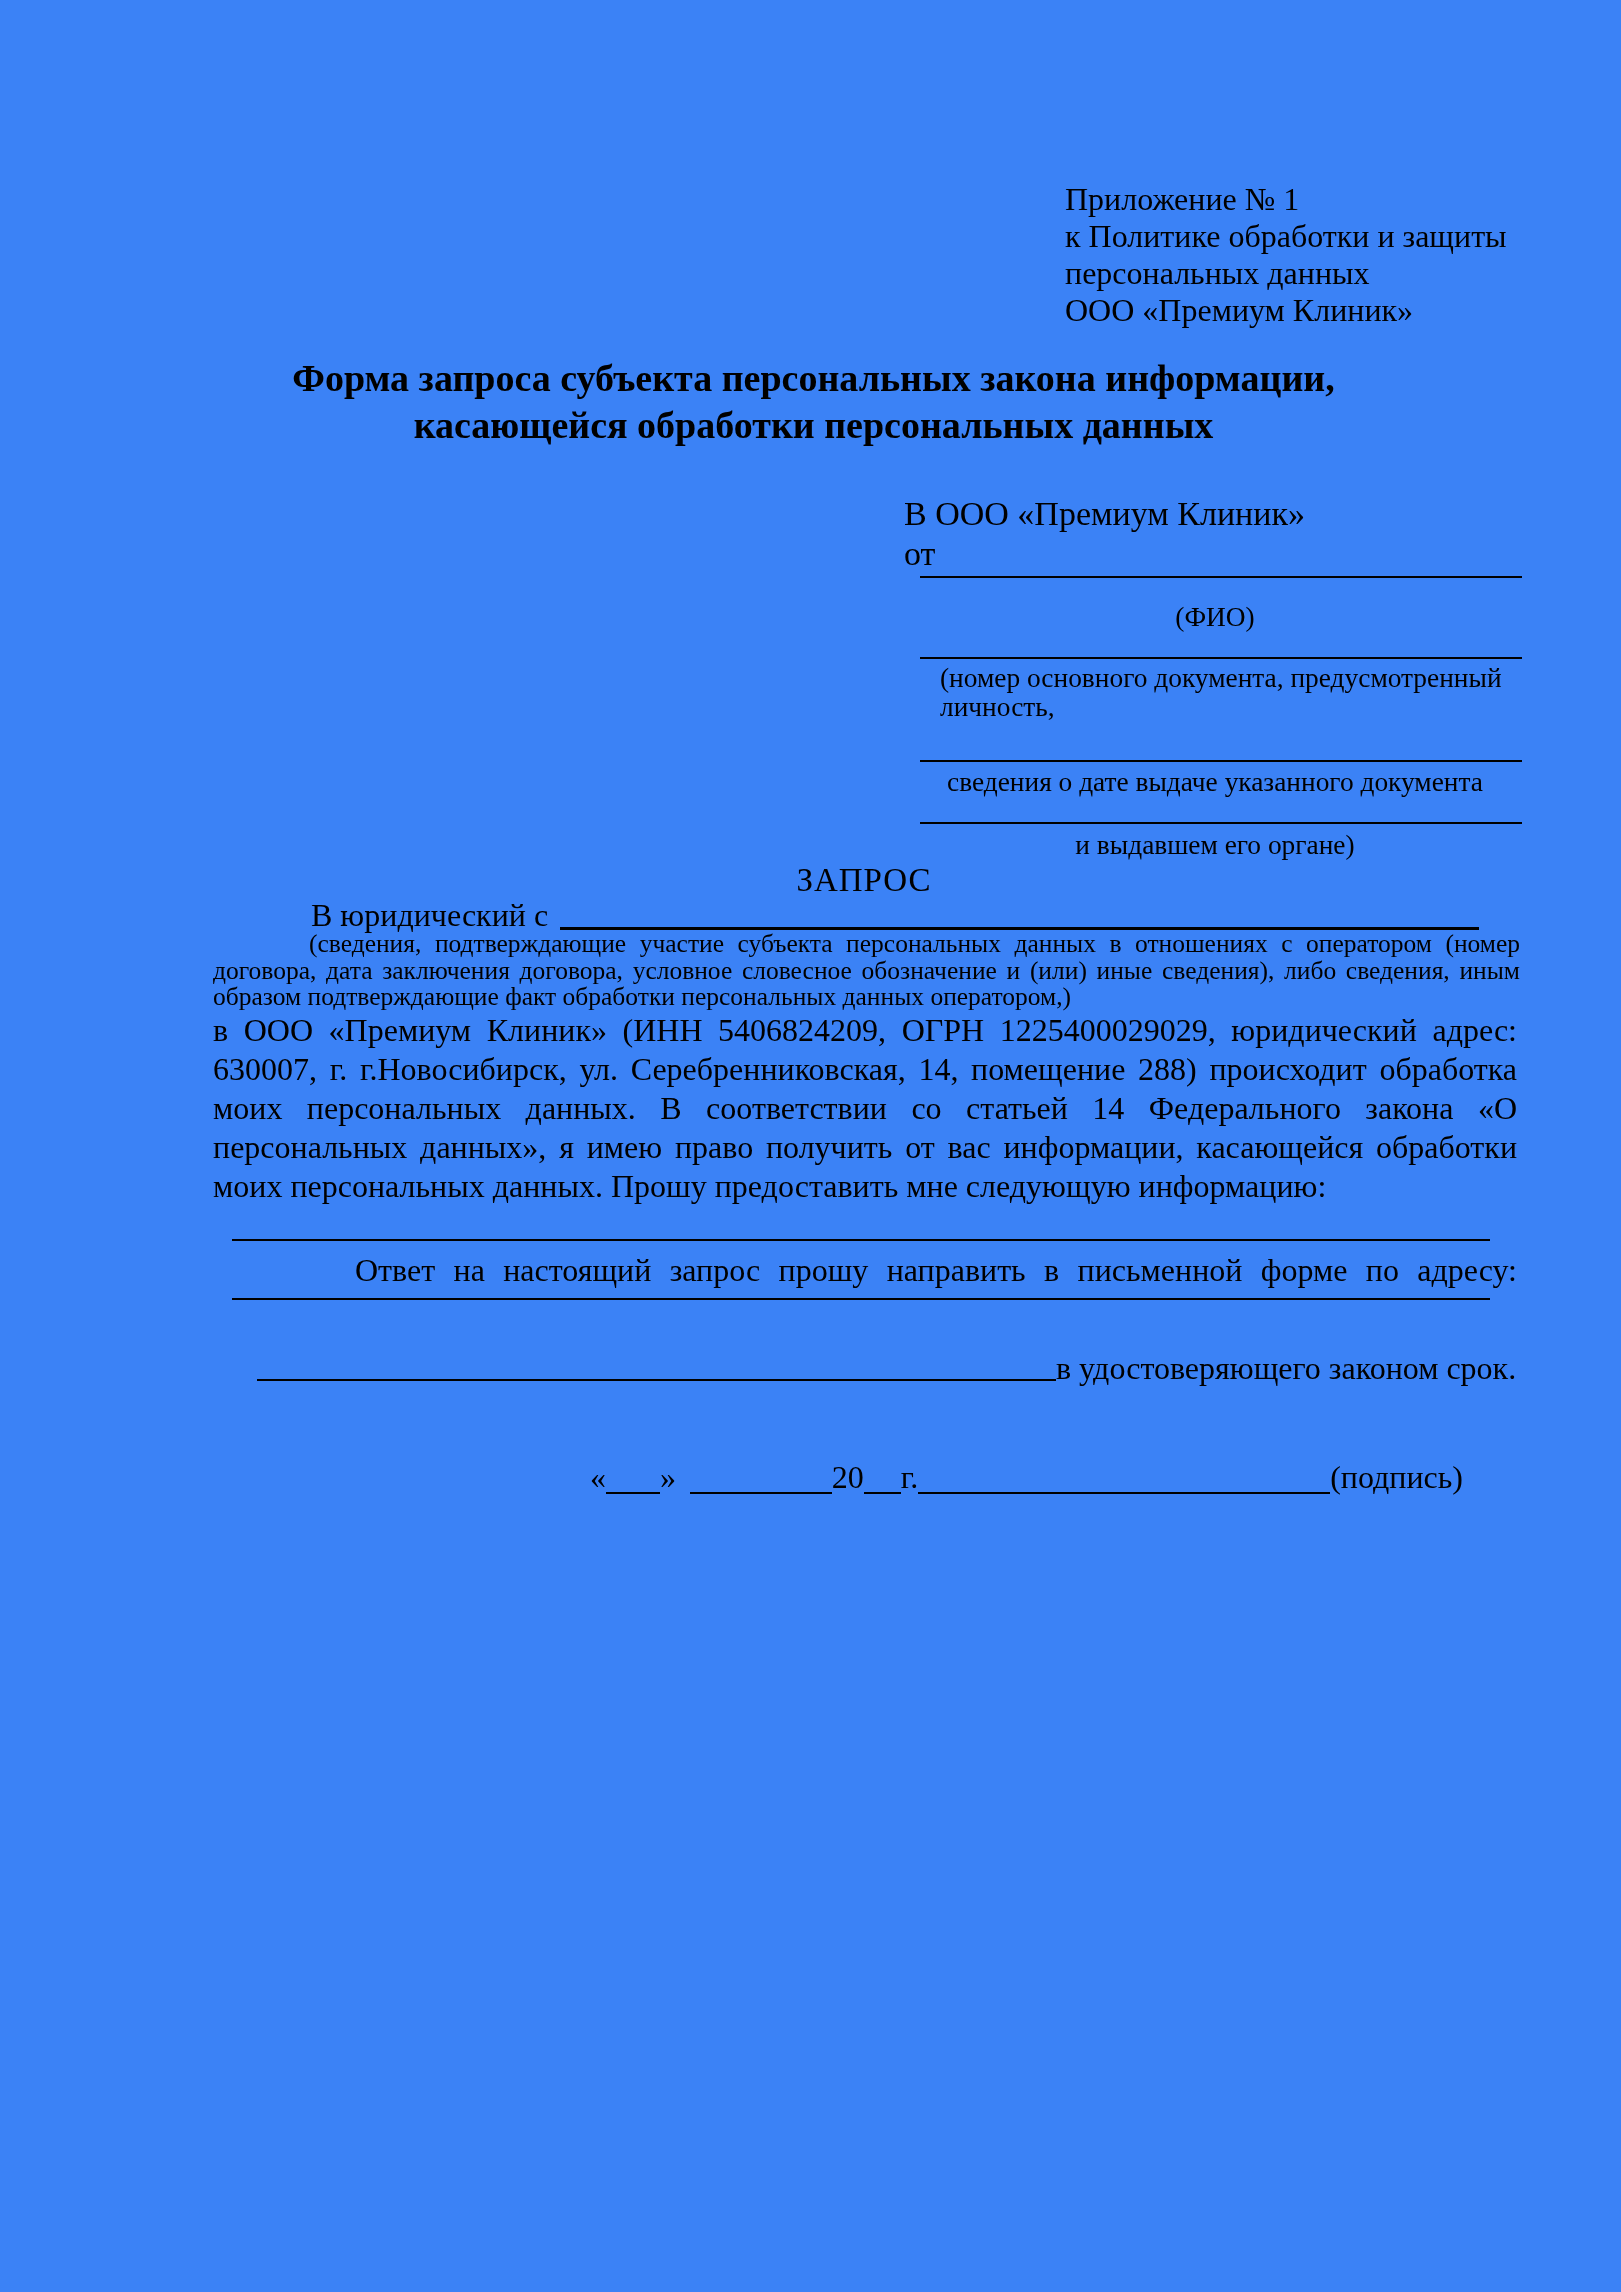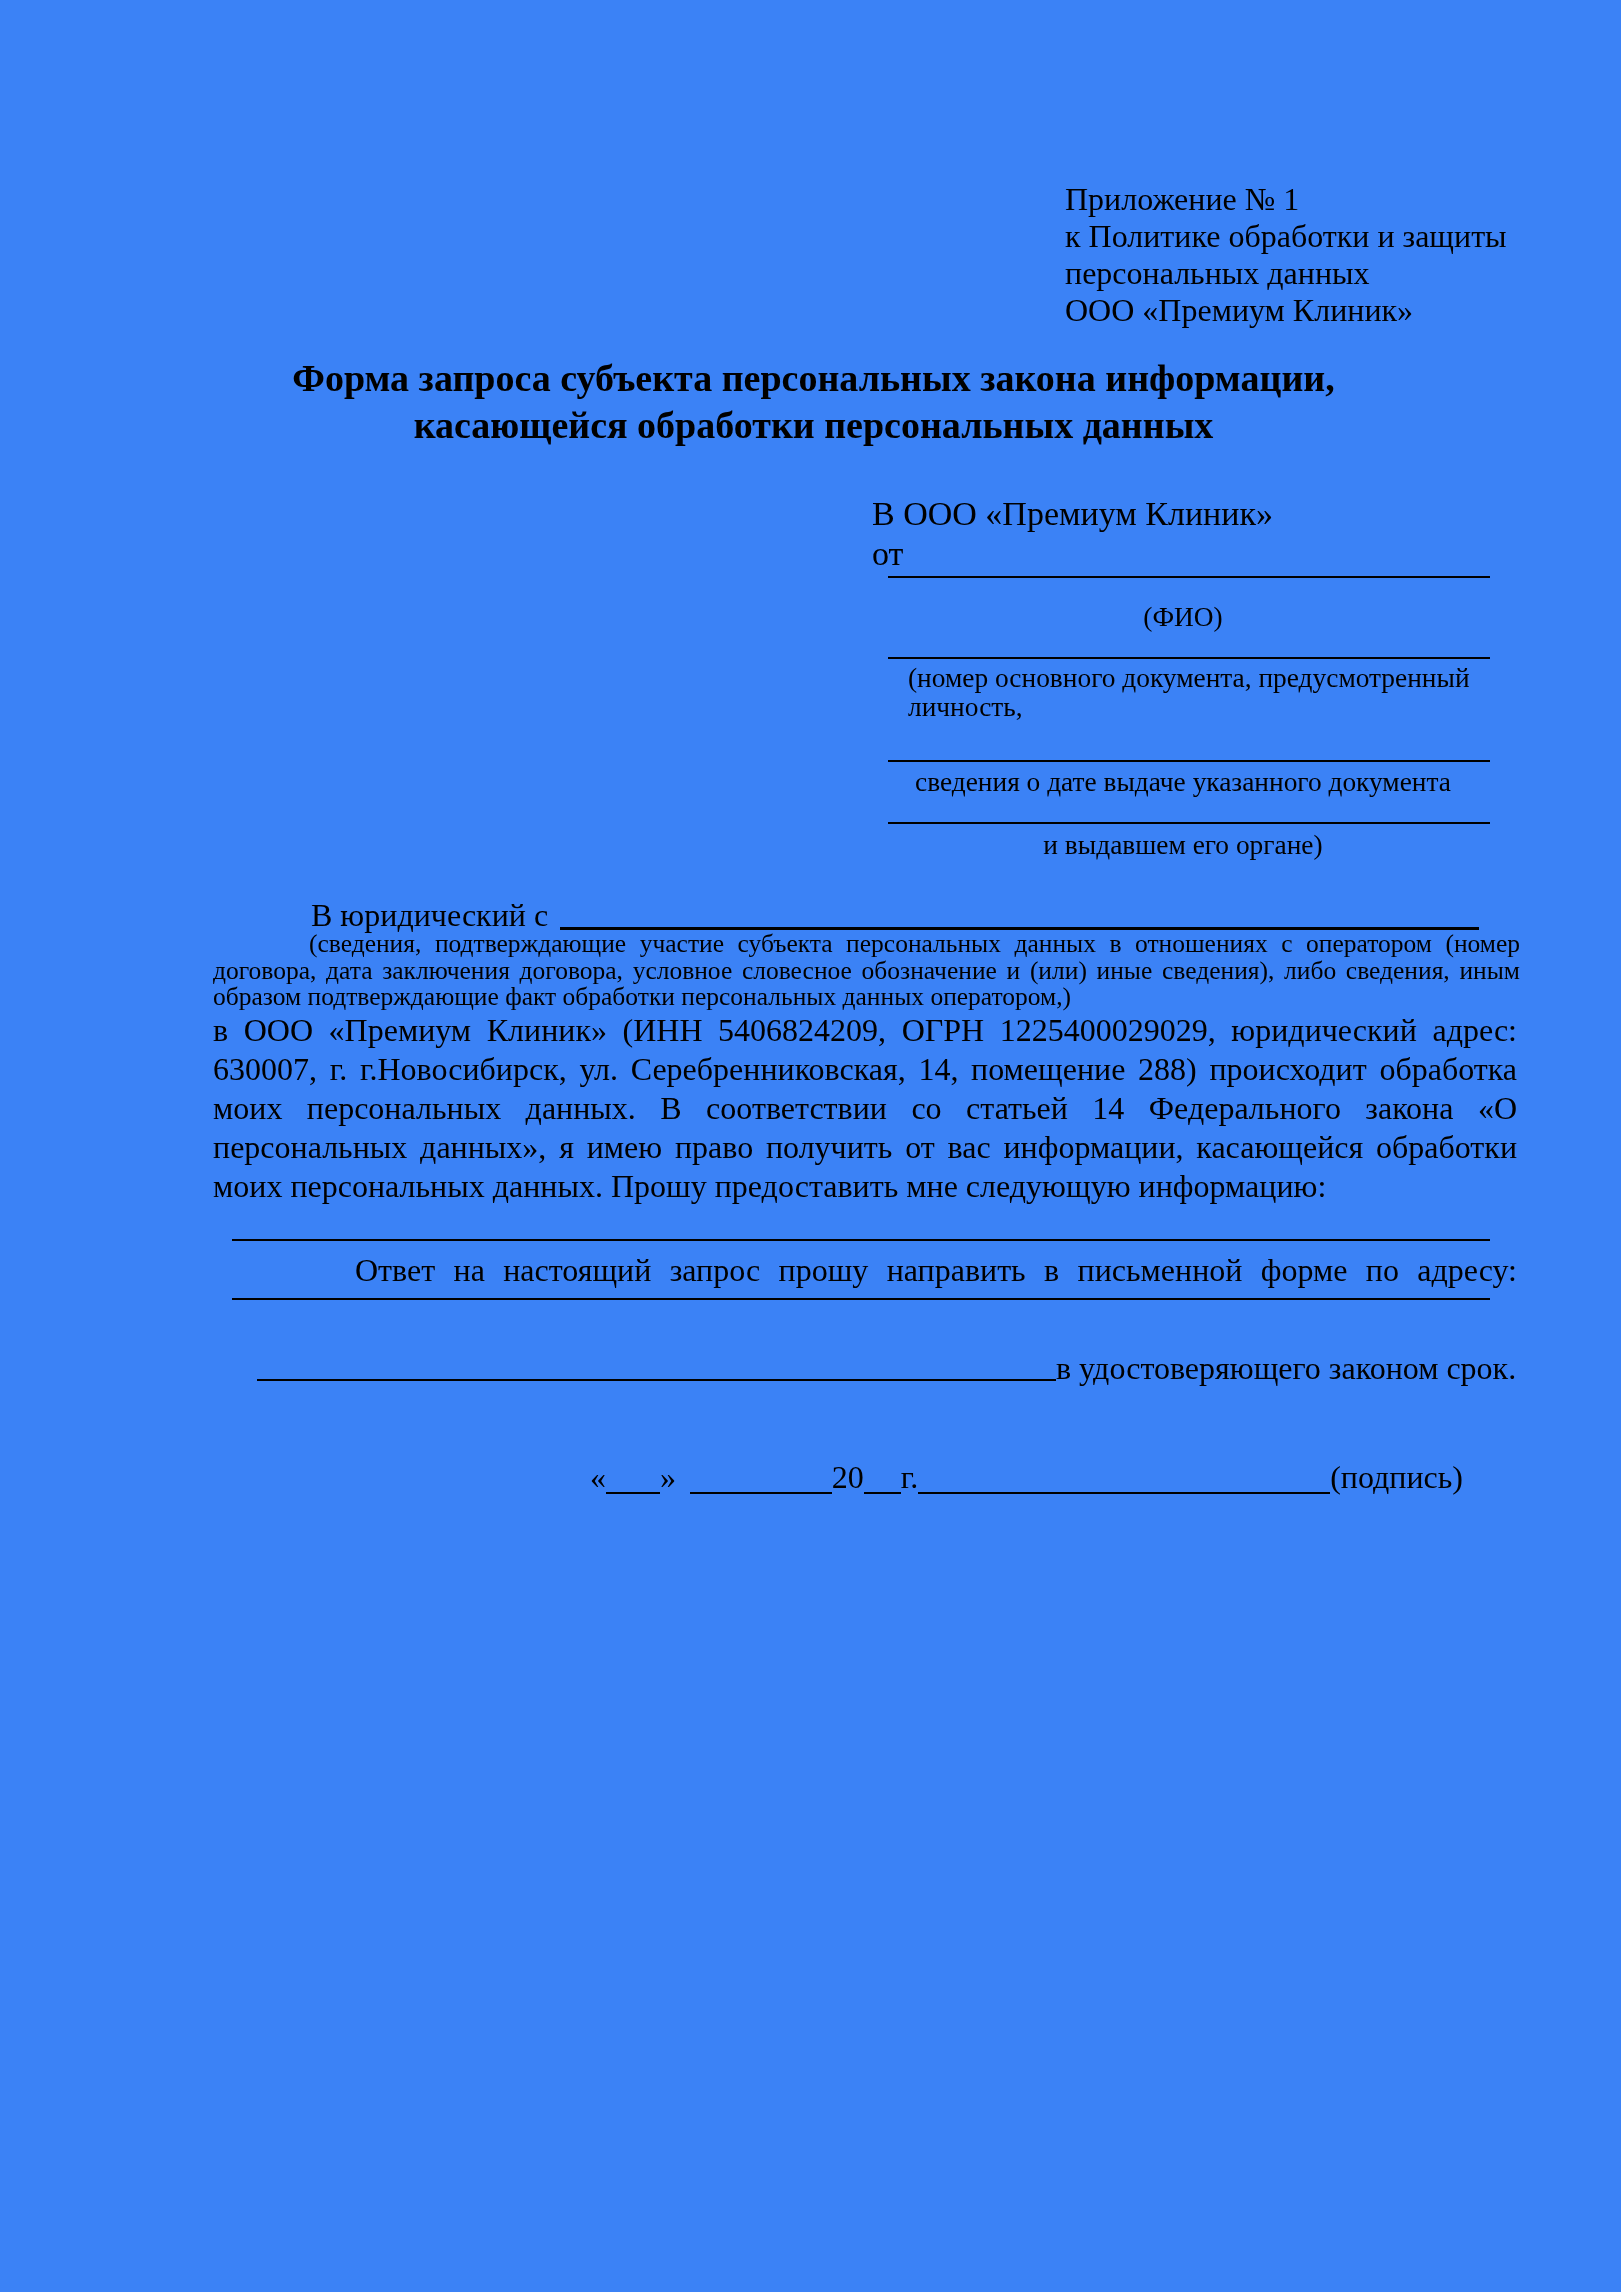--- a/index.html
+++ b/index.html
@@ -10,21 +10,21 @@
     font-family:"Liberation Serif","DejaVu Serif",serif;
     color:#000;
     overflow:hidden;
   }
   
   .appendix{position:absolute;left:1065px;top:181px;font-size:32px;line-height:37px;}
   
   .doc-title{position:absolute;left:137px;top:355px;width:1353px;text-align:center;
     font-weight:700;font-size:38px;line-height:47px;}
   
-  .addressee{position:absolute;left:872px;top:493px;width:622px;font-size:34px;line-height:41px;}
+  .addressee{position:absolute;left:904px;top:493px;width:622px;font-size:34px;line-height:41px;}
   .addr-from{line-height:39px;}
   .field-line{margin-left:15.7px;margin-right:3.9px;border-bottom:2.9px solid #000;height:0;}
   .u1{margin-top:2.9px;}
   .field-caption{font-size:27.4px;line-height:29px;text-align:center;}
   .cap-0{margin-top:25px;}
   .line-2{margin-top:25.5px;}
   .cap-1{margin-top:4.9px;text-align:left;padding-left:36px;}
   .line-3{margin-top:38px;}
   .cap-2{margin-top:5.9px;}
   .line-4{margin-top:24.5px;}
@@ -88,20 +88,21 @@
     <div class="field-line line-2"></div>
     <div class="field-caption cap-1">(номер основного документа, предусмотренный личность,</div>
 
     <div class="field-line line-3"></div>
     <div class="field-caption cap-2">сведения о дате выдаче указанного документа</div>
 
     <div class="field-line line-4"></div>
     <div class="field-caption cap-3">и выдавшем его органе)</div>
   </div>
 
+  <div class="zapros">ЗАПРОС</div>
 
   <div class="lead-row">
     <span class="lead-text">В юридический с</span>
     <span class="lead-fill"></span>
   </div>
 
   <div class="lead-note">(сведения, подтверждающие участие субъекта персональных данных в отношениях с оператором (номер договора, дата заключения договора, условное словесное обозначение и (или) иные сведения), либо сведения, иным образом подтверждающие факт обработки персональных данных оператором,)</div>
 
   <div class="main-par">в ООО «Премиум Клиник» (ИНН 5406824209, ОГРН 1225400029029, юридический адрес: 630007, г. г.Новосибирск, ул. Серебренниковская, 14, помещение 288) происходит обработка моих персональных данных. В соответствии со статьей 14 Федерального закона «О персональных данных», я имею право получить от вас информации, касающейся обработки моих персональных данных. Прошу предоставить мне следующую информацию:</div>
 

